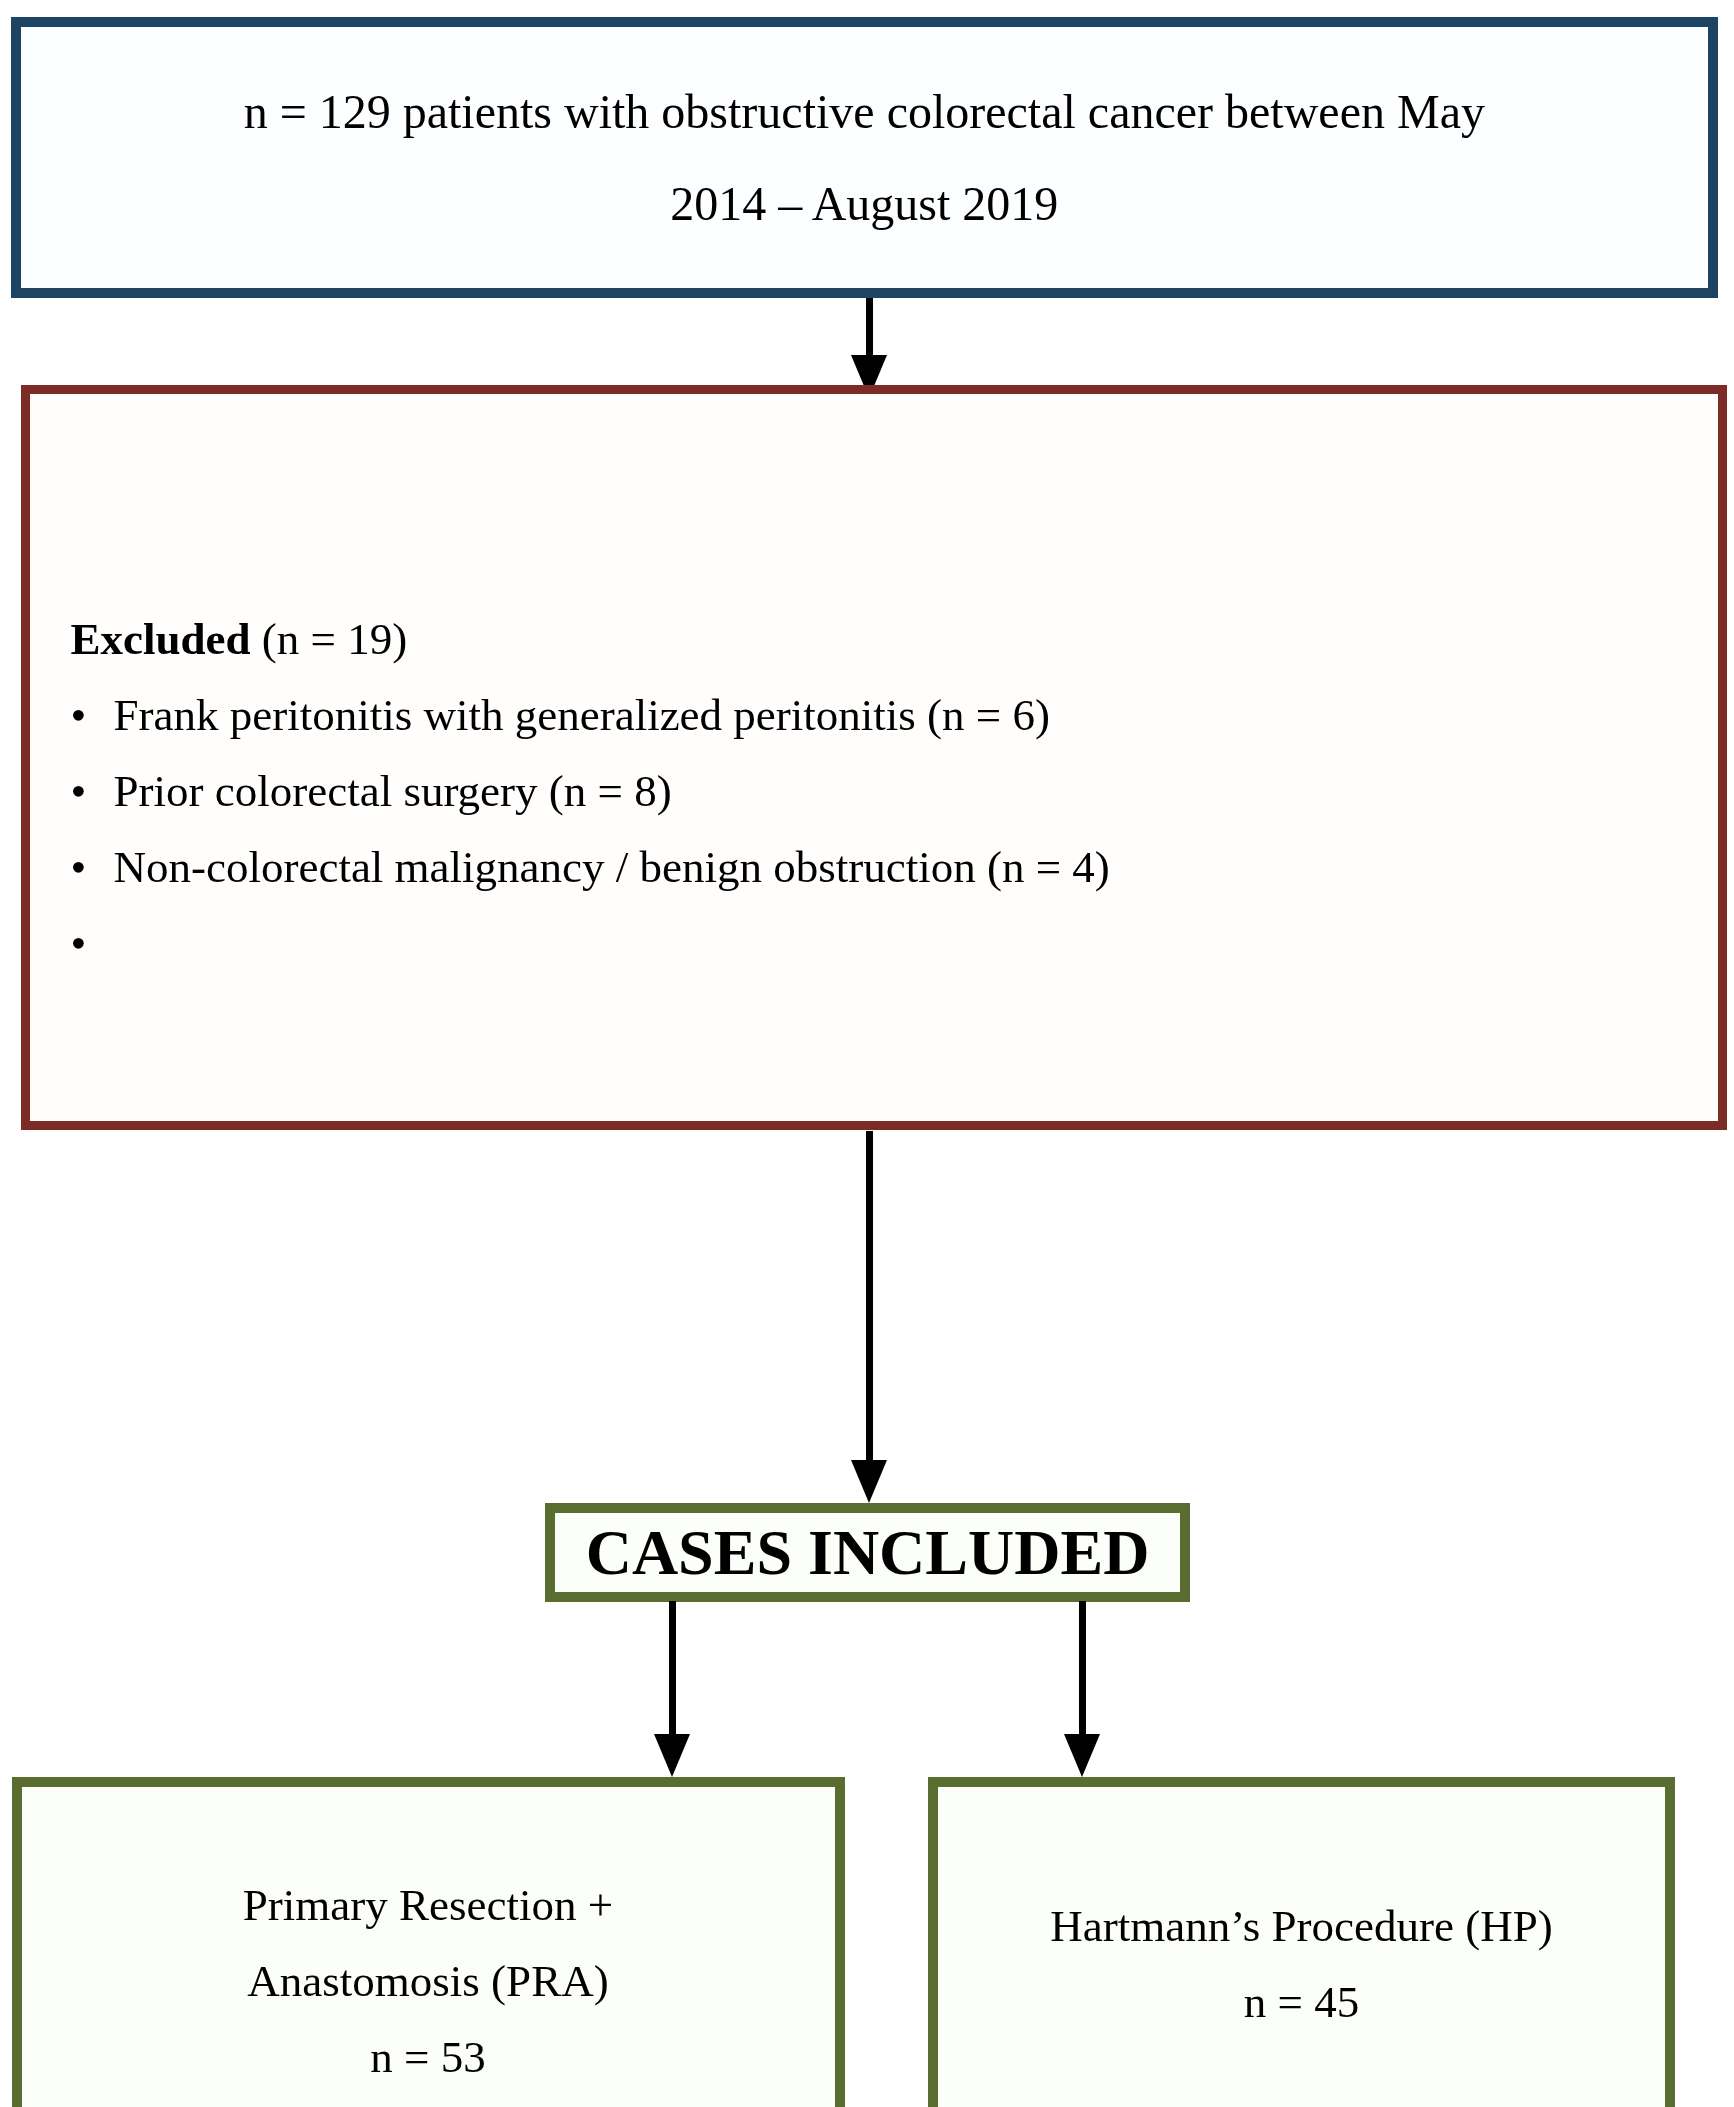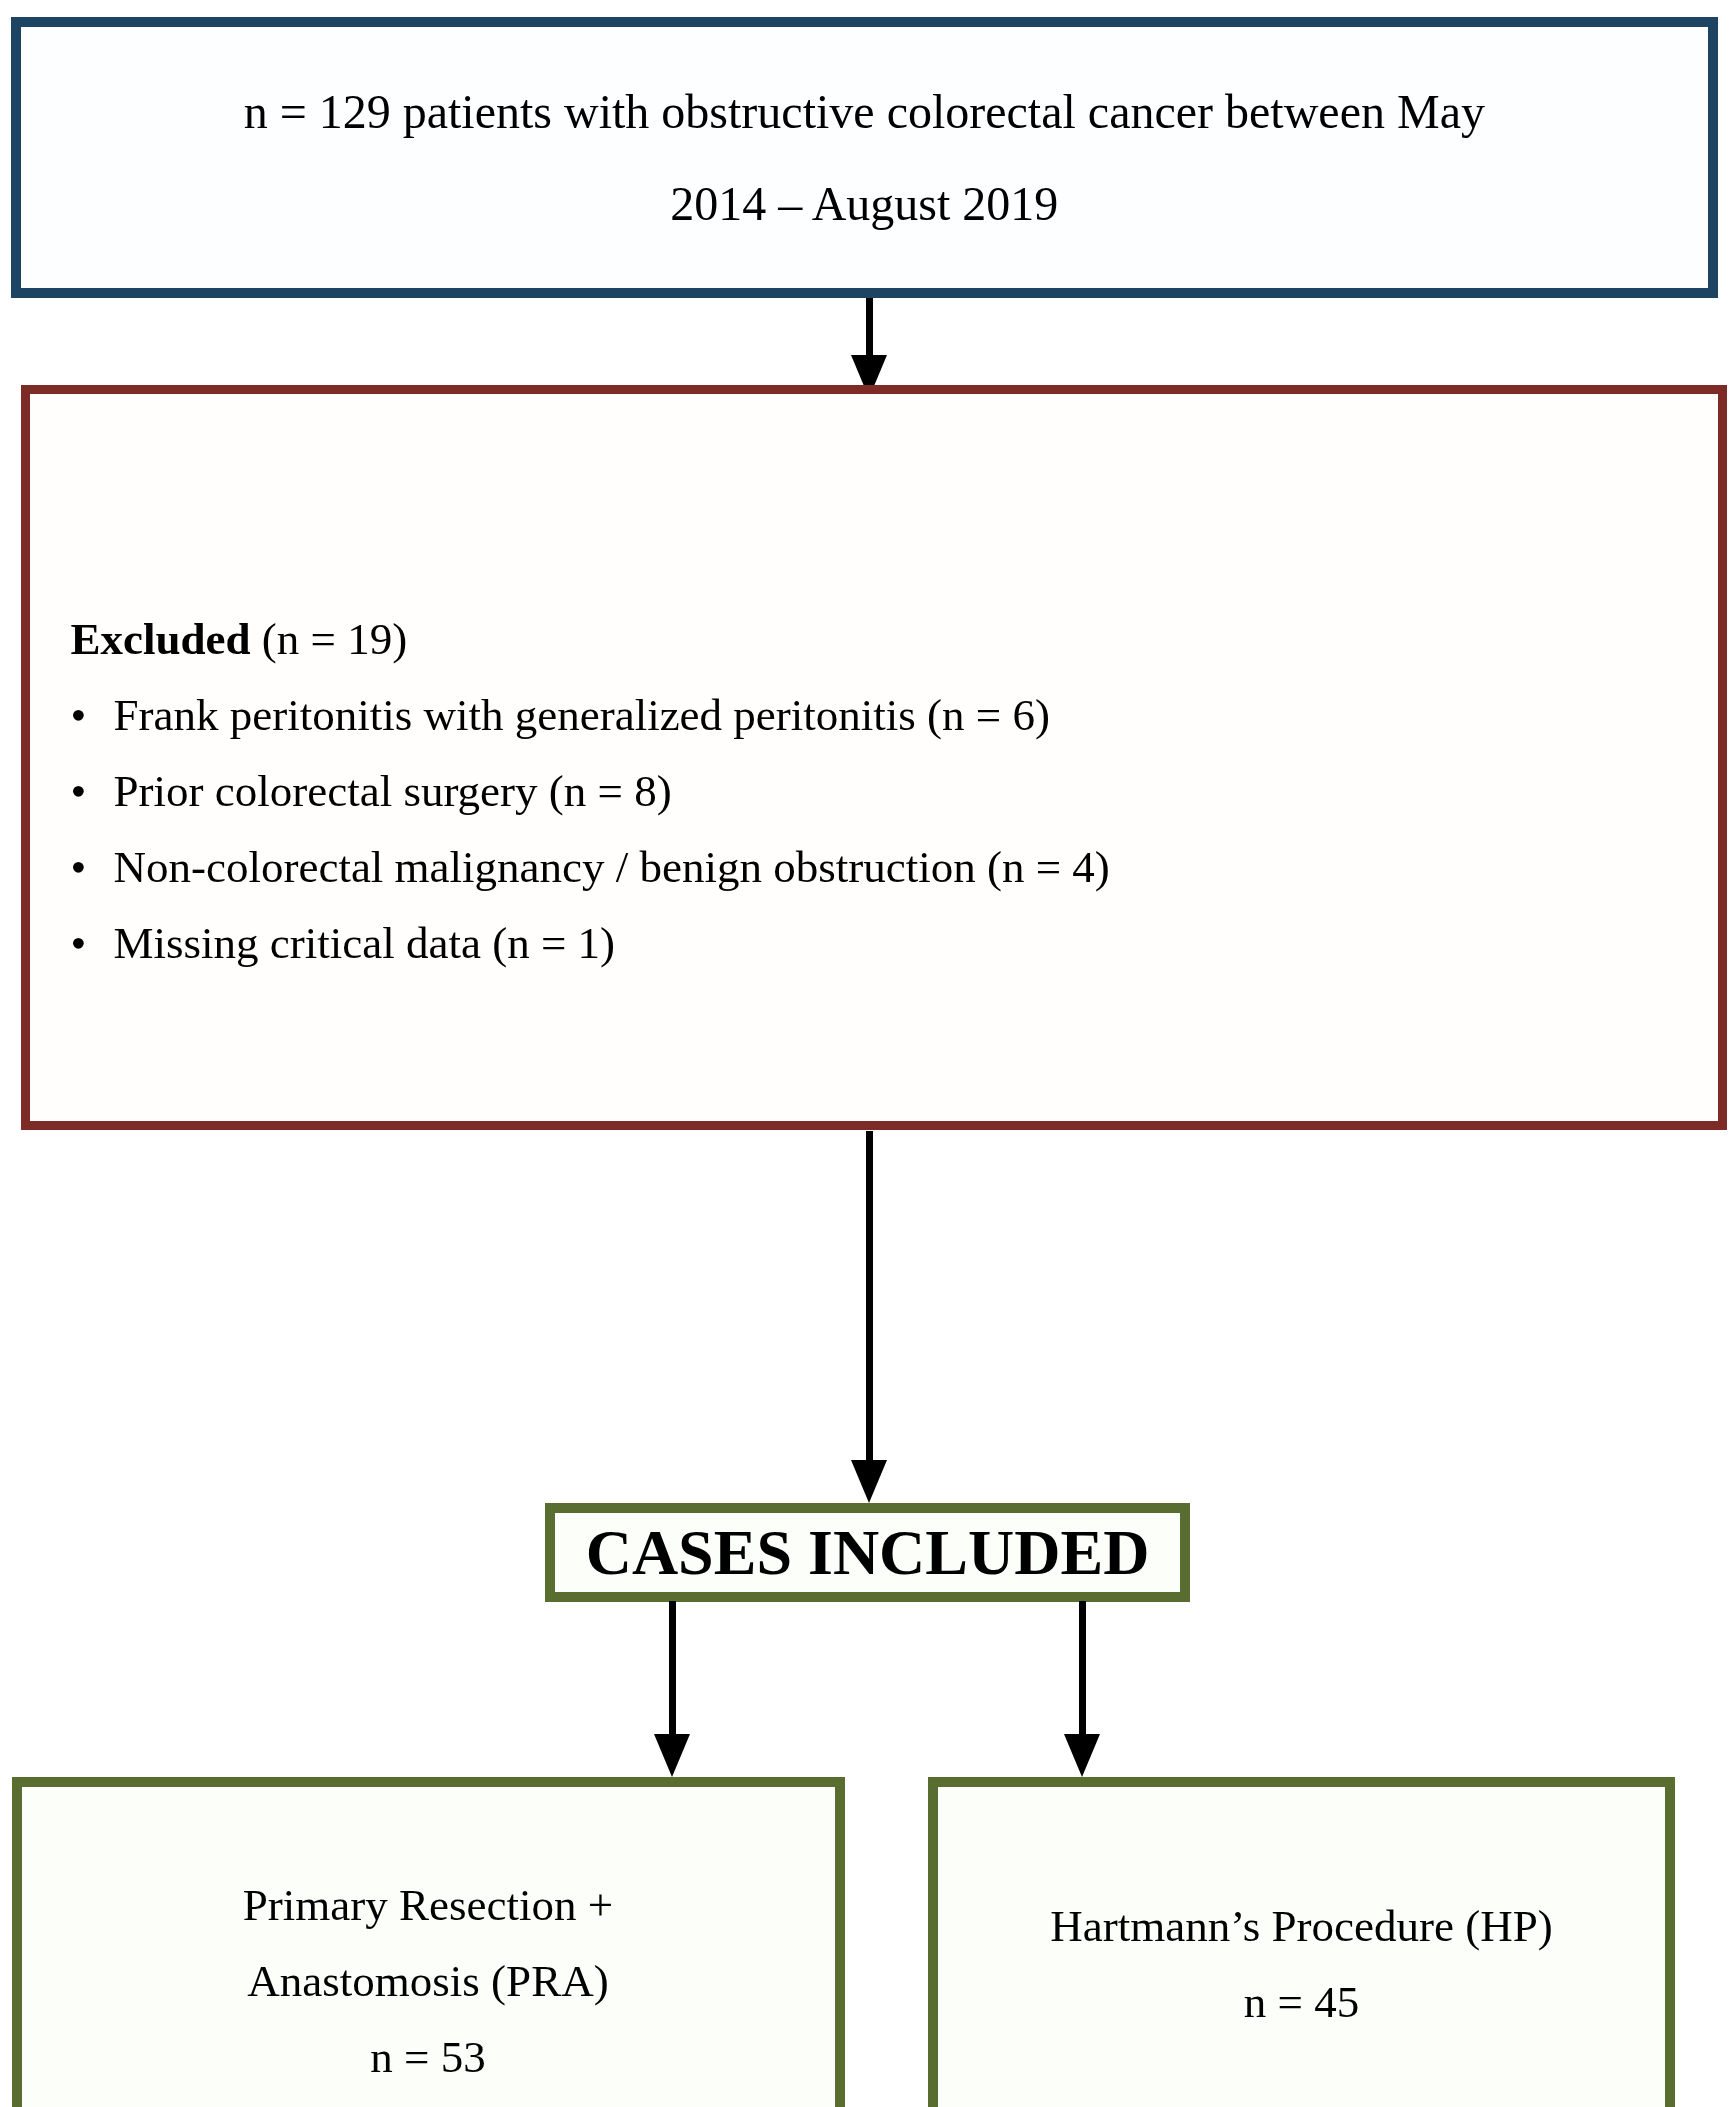--- a/index.html
+++ b/index.html
@@ -130,21 +130,20 @@
       <div class="bullet-line">
         <span class="bullet-dot">•</span>
         <span>Prior colorectal surgery (n = 8)</span>
       </div>
       <div class="bullet-line">
         <span class="bullet-dot">•</span>
         <span>Non-colorectal malignancy / benign obstruction (n = 4)</span>
       </div>
       <div class="bullet-line">
         <span class="bullet-dot">•</span>
-        <span>Missing critical data (n = 1)</span>
       </div>
     </div>
   </div>
 
   <div class="arrow" id="arrow-b">
     <div class="stem"></div>
     <div class="head"></div>
   </div>
 
   <div class="box" id="cases-box">

